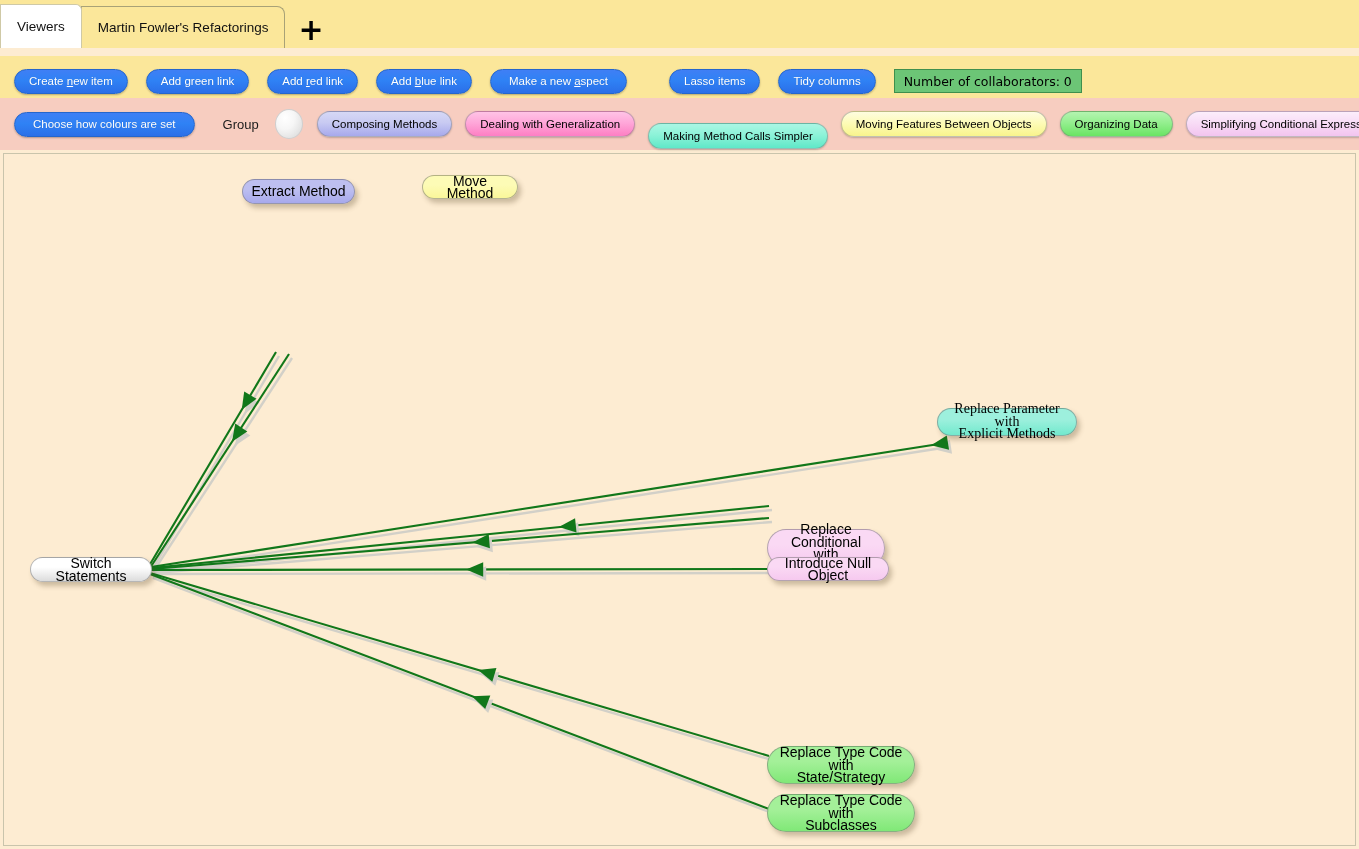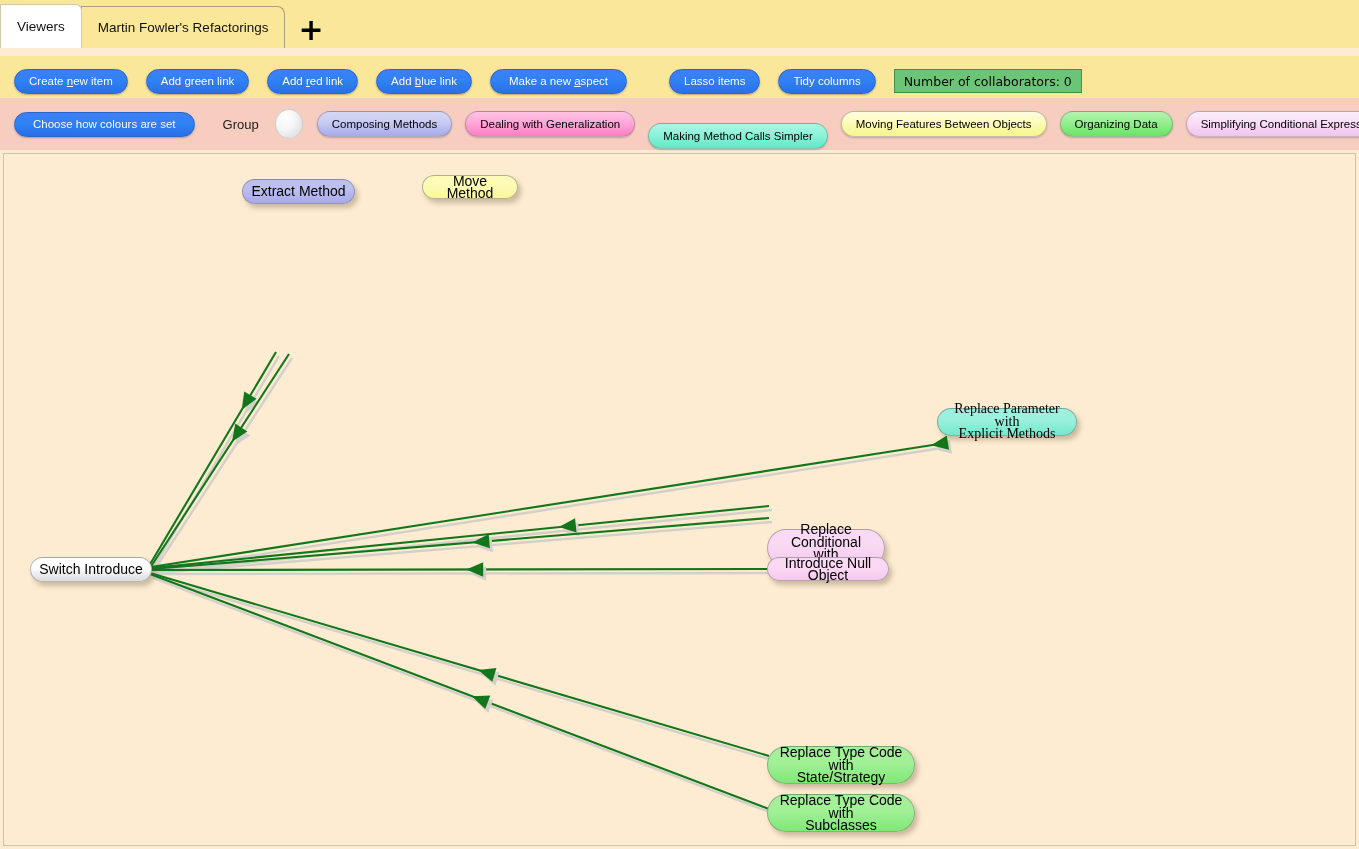--- a/index.html
+++ b/index.html
@@ -284,21 +284,21 @@
             <span>Extract Method</span>
           </div>
         </div>
         <div class="node" style="left: 418px; top: 21px; width: 96px; height: 24px; background: linear-gradient(rgb(253, 251, 182) 0%, rgb(253, 251, 182) 40%, rgb(250, 247, 154) 100%);">
           <div>
             <span>Move Method</span>
           </div>
         </div>
         <div class="node" style="left: 26px; top: 403px; width: 122px; height: 25px; background: linear-gradient(rgb(255, 255, 255) 0%, rgb(255, 255, 255) 40%, rgb(220, 220, 220) 100%);">
           <div>
-            <span>Switch Introduce</span>
+            <span>Switch Statements</span>
           </div>
         </div>
         <div class="node" style="left: 933px; top: 254px; width: 140px; height: 28px; background: linear-gradient(rgb(157, 240, 221) 0%, rgb(157, 240, 221) 40%, rgb(114, 233, 205) 100%); font-family: Liberation Serif, serif;">
           <div>
             <span>Replace Parameter with</span>
             <span>Explicit Methods</span>
           </div>
         </div>
         <div class="node" style="left: 763px; top: 337px; width: 118px; height: 38px; background: linear-gradient(rgb(250, 217, 244) 0%, rgb(250, 217, 244) 40%, rgb(246, 201, 239) 100%); margin-top: 38px;">
           <div>

